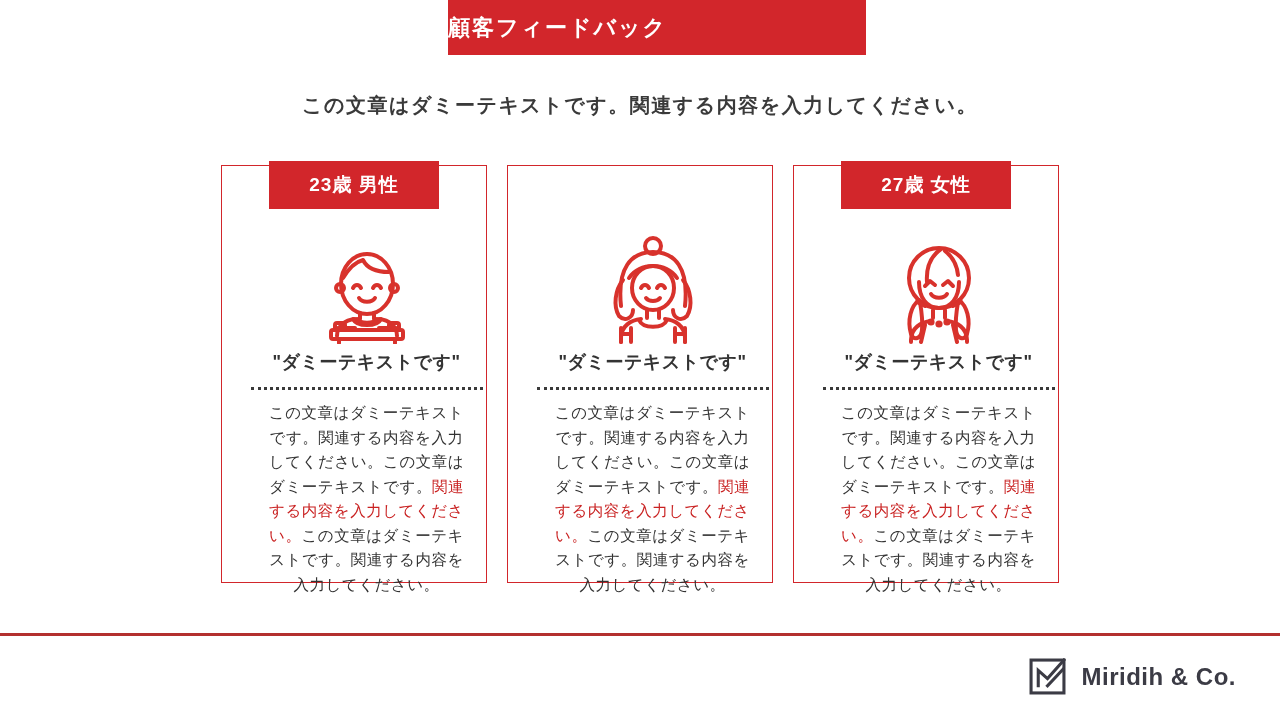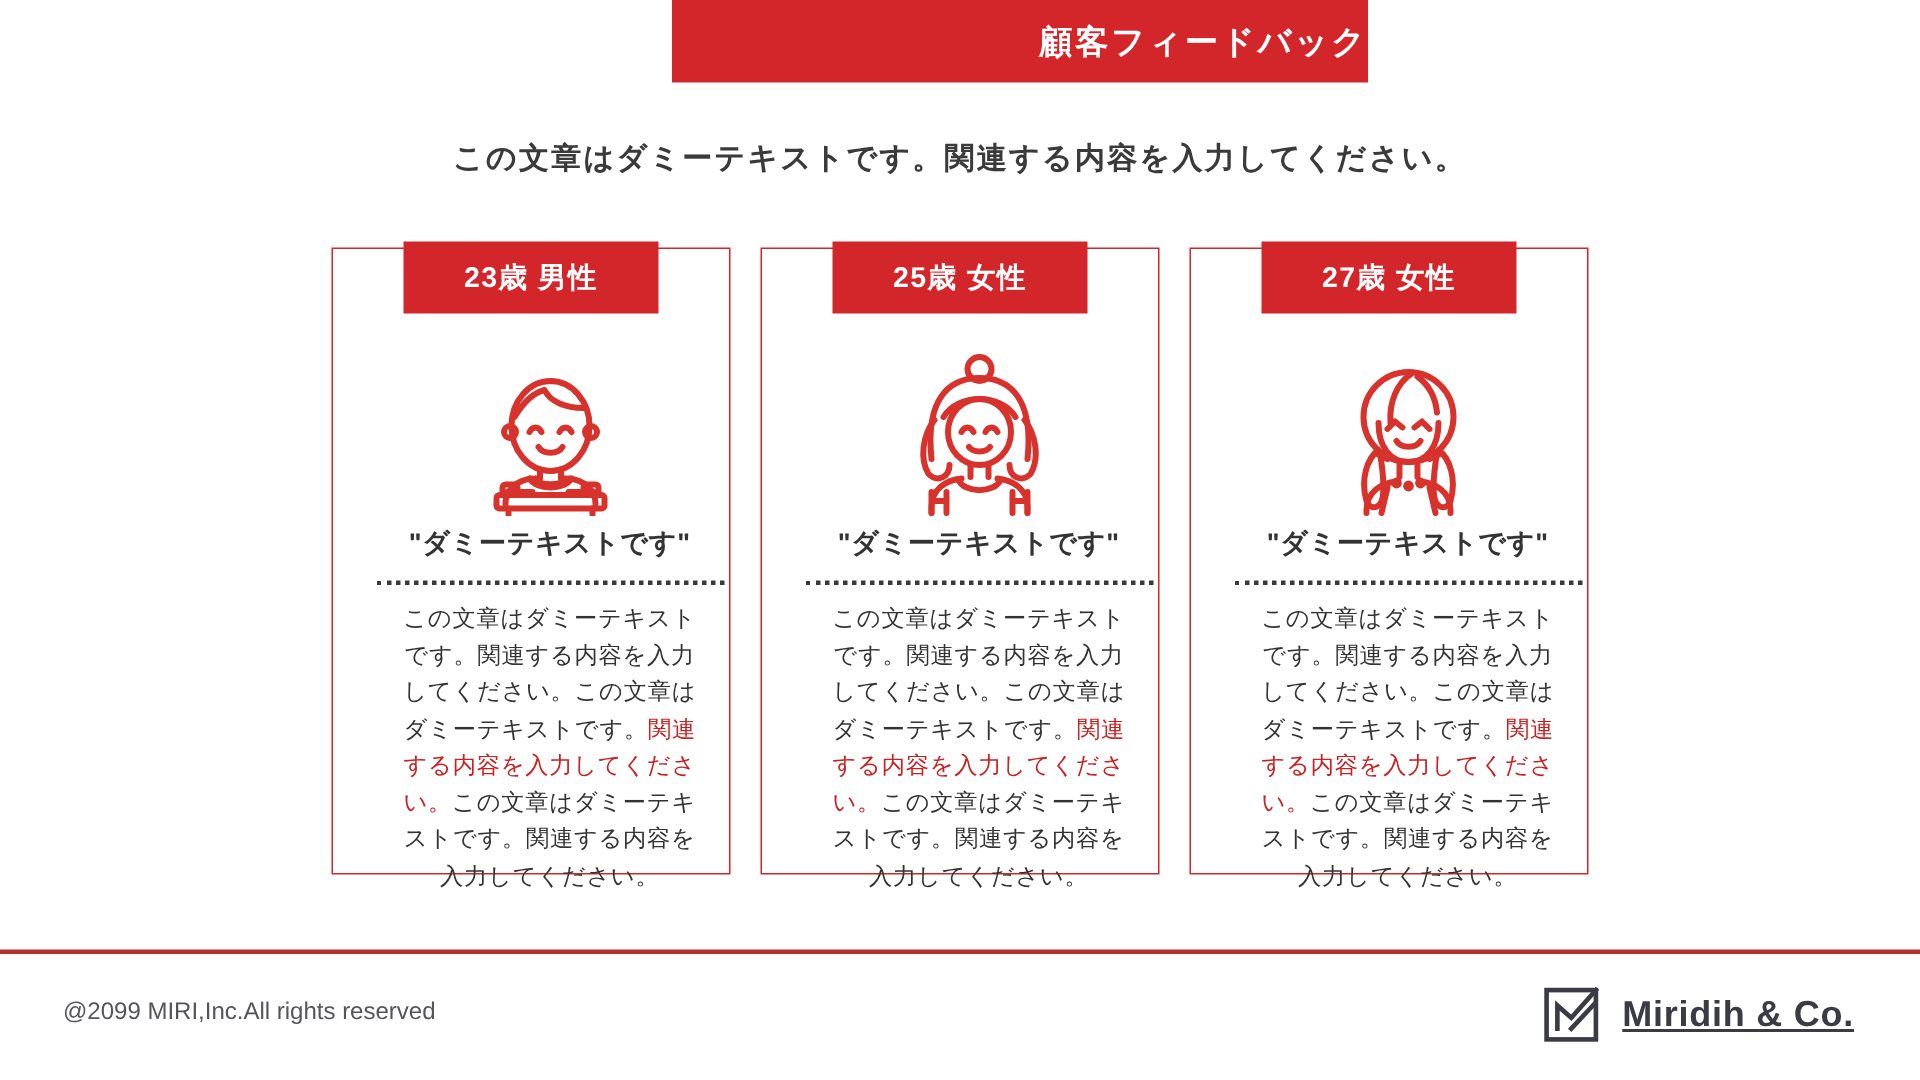--- a/index.html
+++ b/index.html
@@ -10,22 +10,22 @@
     --footer-gray:#54545c;
     --brand-dark:#3b3b45;
   }
   *{margin:0;padding:0;box-sizing:border-box;}
   html,body{background:#fff;}
   .slide{
     position:relative;width:1280px;height:720px;background:#ffffff;overflow:hidden;
     font-family:"Liberation Sans","DejaVu Sans",sans-serif;color:var(--dark);
   }
   .banner{
-    position:absolute;left:448px;top:0;width:464px;height:55px;background:var(--red);
-    display:flex;align-items:center;justify-content:flex-end;
+    position:absolute;left:448px;top:0;width:418px;height:55px;background:var(--red);
+    display:flex;align-items:center;justify-content:flex-start;
   }
   .banner .title{color:#fff;font-size:22px;font-weight:bold;letter-spacing:2px;}
   .subtitle{
     position:absolute;top:92px;left:0;width:100%;text-align:center;
     font-size:20px;font-weight:bold;color:#3a3a3a;letter-spacing:1.5px;
   }
   .cards{position:absolute;top:165px;left:221px;display:flex;gap:20px;}
   .card{position:relative;width:266px;height:418px;border:1px solid var(--red);background:#fff;padding-left:25px;}
   .badge{
     position:absolute;top:-5px;left:50%;transform:translateX(-50%);
@@ -38,21 +38,21 @@
   .dots{width:232px;margin:13px auto 11px;border-bottom:3px dotted #3a3a3a;}
   .card-body{
     padding:0 18px;font-size:15.5px;line-height:24.5px;letter-spacing:0.5px;
     text-align:center;color:var(--dark);font-weight:400;
   }
   .card-body .hl{color:#c92121;}
   .divider{position:absolute;top:633px;left:0;width:1280px;height:3px;background:var(--divider-red);}
   .copyright{position:absolute;left:42px;top:666px;font-size:16px;color:var(--footer-gray);}
   .brand{
     position:absolute;right:44px;top:658px;display:flex;align-items:center;gap:16px;
-    color:var(--brand-dark);font-size:24px;font-weight:bold;letter-spacing:0.5px;text-decoration:underline;
+    color:var(--brand-dark);font-size:24px;font-weight:bold;letter-spacing:0.5px;
   }
   .brand svg{width:37px;height:37px;display:block;}
   svg.lineart{stroke:var(--avatar-red);fill:none;stroke-width:4;stroke-linecap:round;stroke-linejoin:round;}
 </style>
 </head>
 <body>
 
 <div class="slide">
 
   <div class="banner">
@@ -82,21 +82,20 @@
         <rect x="28" y="99" width="10" height="7" rx="2"></rect>
         <rect x="82" y="99" width="10" height="7" rx="2"></rect>
         <path d="M32,115 v4 M88,115 v4"></path>
       </svg>
       <div class="quote">"ダミーテキストです"</div>
       <div class="dots"></div>
       <p class="card-body"><span>この文章はダミーテキストです。関連する内容を入力してください。この文章はダミーテキストです。</span><span class="hl">関連する内容を入力してください。</span><span>この文章はダミーテキストです。関連する内容を入力してください。</span></p>
     </div>
 
     <div class="card">
-      <div class="badge">25歳 女性</div>
       <svg class="avatar lineart" viewBox="0 0 120 120">
         <circle cx="60" cy="22" r="8"></circle>
         <path d="M28,82 C24,44 38,28 60,28 C82,28 96,44 92,82"></path>
         <path d="M30,56 C22,66 20,82 26,92 C32,98 40,94 40,86"></path>
         <path d="M90,56 C98,66 100,82 94,92 C88,98 80,94 80,86"></path>
         <path d="M36,54 C46,38 74,38 84,54"></path>
         <ellipse cx="60" cy="64" rx="21" ry="22"></ellipse>
         <path d="M48,64 c2,-4 6,-4 8,0"></path>
           <path d="M64,64 c2,-4 6,-4 8,0"></path>
         <path d="M53,74 c3,4 11,4 14,0"></path>
@@ -133,21 +132,20 @@
       </svg>
       <div class="quote">"ダミーテキストです"</div>
       <div class="dots"></div>
       <p class="card-body"><span>この文章はダミーテキストです。関連する内容を入力してください。この文章はダミーテキストです。</span><span class="hl">関連する内容を入力してください。</span><span>この文章はダミーテキストです。関連する内容を入力してください。</span></p>
     </div>
 
   </div>
 
   <div class="divider"></div>
 
-  <div class="copyright">@2099 MIRI,Inc.All rights reserved</div>
 
   <div class="brand">
     <svg viewBox="0 0 36 36" fill="none" stroke="#3b3b45" stroke-width="3" stroke-linecap="square">
       <rect x="2" y="2" width="32" height="32"></rect>
       <path d="M9,27 L9,12 L18,20 L34,2"></path>
       <path d="M18,27 L33,11"></path>
     </svg>
     <span>Miridih &amp; Co.</span>
   </div>
 

